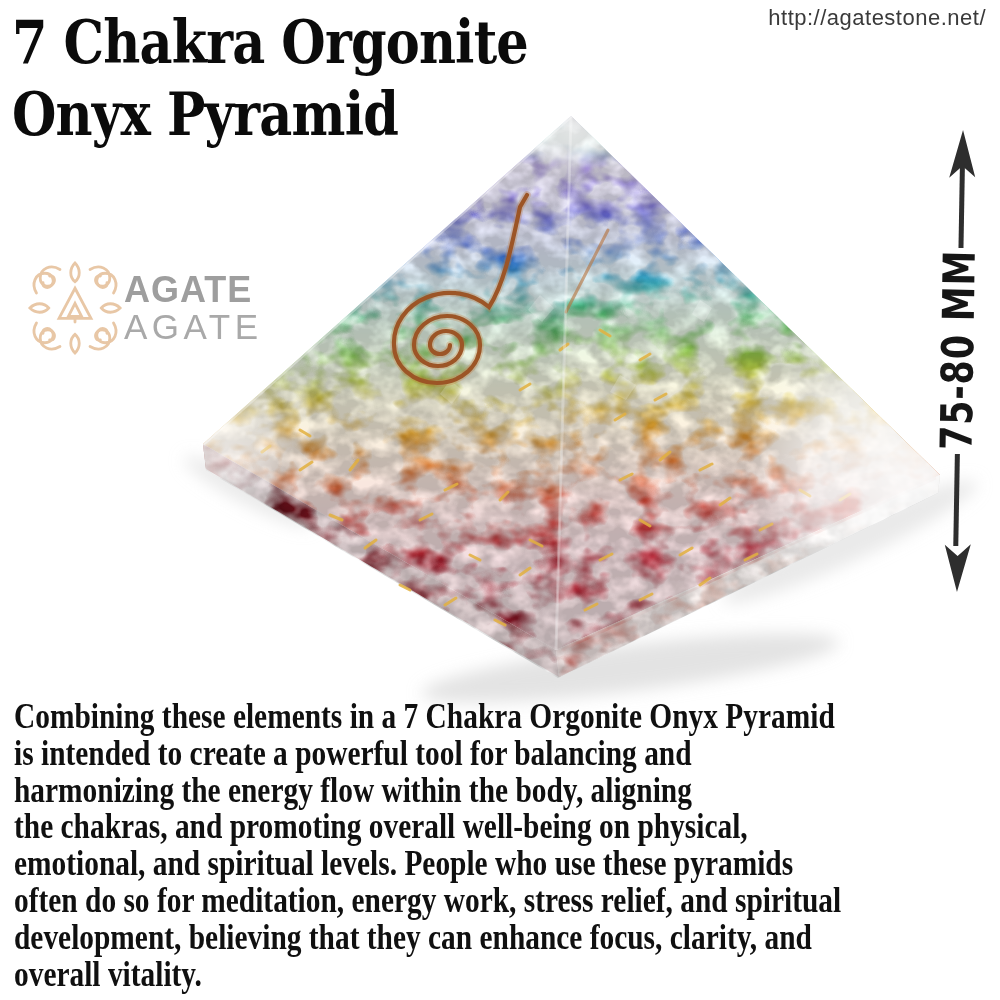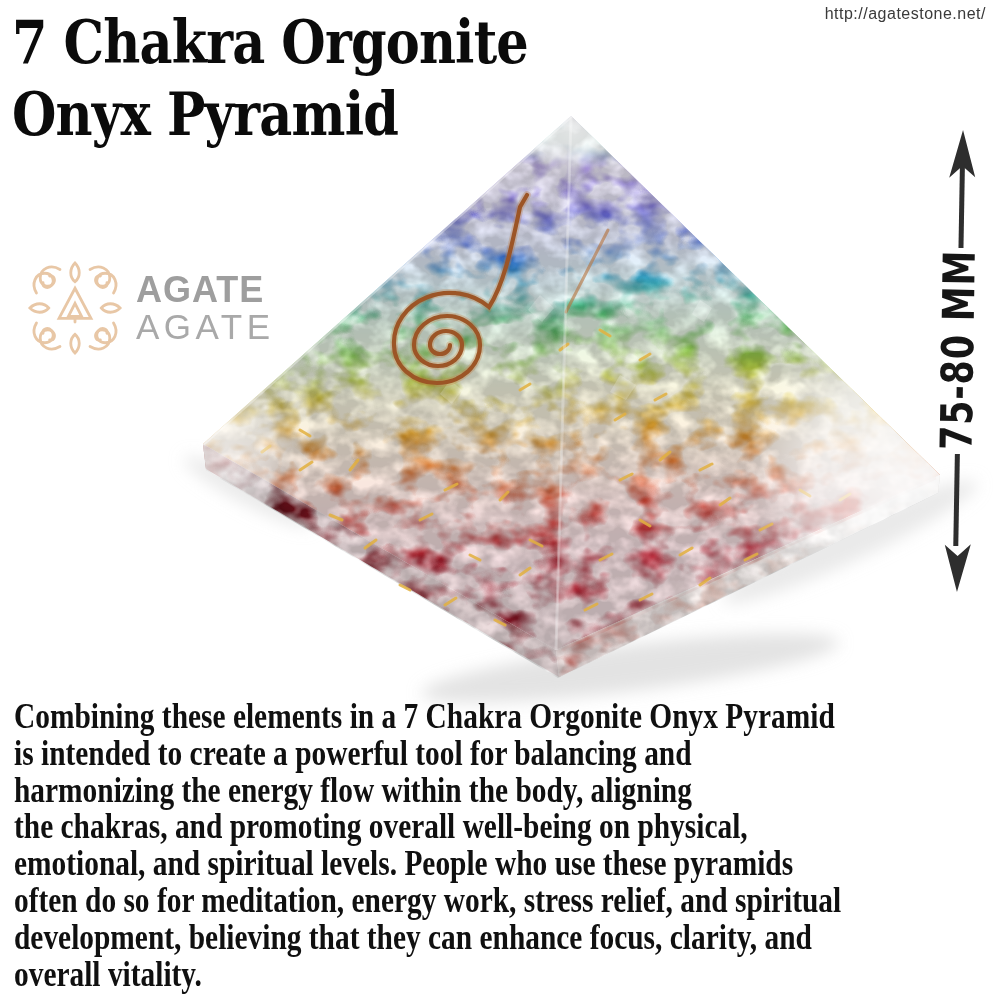--- a/index.html
+++ b/index.html
@@ -1,25 +1,25 @@
 <!DOCTYPE html>
 <html><head>
 <meta charset="utf-8">
 <style>
   html,body{margin:0;padding:0;background:#ffffff;}
   .canvas{position:relative;width:1000px;height:1000px;background:#ffffff;overflow:hidden;
           font-family:"Liberation Sans",sans-serif;}
   
-  .site-url{position:absolute;top:5px;right:14px;font-size:16px;color:#3a3a3a;letter-spacing:.5px;}
+  .site-url{position:absolute;top:5px;right:14px;font-size:22px;color:#3a3a3a;letter-spacing:.5px;}
   
   .title{position:absolute;top:6px;left:12px;margin:0;font-family:"DejaVu Serif",serif;
          font-weight:700;font-size:60px;line-height:72px;color:#0b0b0b;letter-spacing:-1px;
          transform:scaleX(.85);transform-origin:left top;white-space:pre-line;}
   
-  .logo{position:absolute;left:28px;top:258px;display:flex;align-items:center;gap:14px;}
+  .logo{position:absolute;left:28px;top:258px;display:flex;align-items:center;gap:2px;}
   .logo-icon{width:94px;height:100px;}
   .logo-name-top{font-weight:700;font-size:36px;color:#9e9e9e;letter-spacing:1px;line-height:36px;}
   .logo-name-bottom{font-weight:300;font-size:35px;color:#a9a9a9;letter-spacing:4.5px;line-height:35px;margin-top:1px;}
   
   .photo{position:absolute;left:0;top:0;width:1000px;height:1000px;}
   
   .dim{position:absolute;left:912px;top:118px;width:96px;height:486px;}
   .dim text{font-family:"DejaVu Sans",sans-serif;font-weight:700;font-size:44px;fill:#161616;letter-spacing:1px;}
   
   .desc{position:absolute;left:14px;top:699px;width:1200px;font-family:"Liberation Serif",serif;

